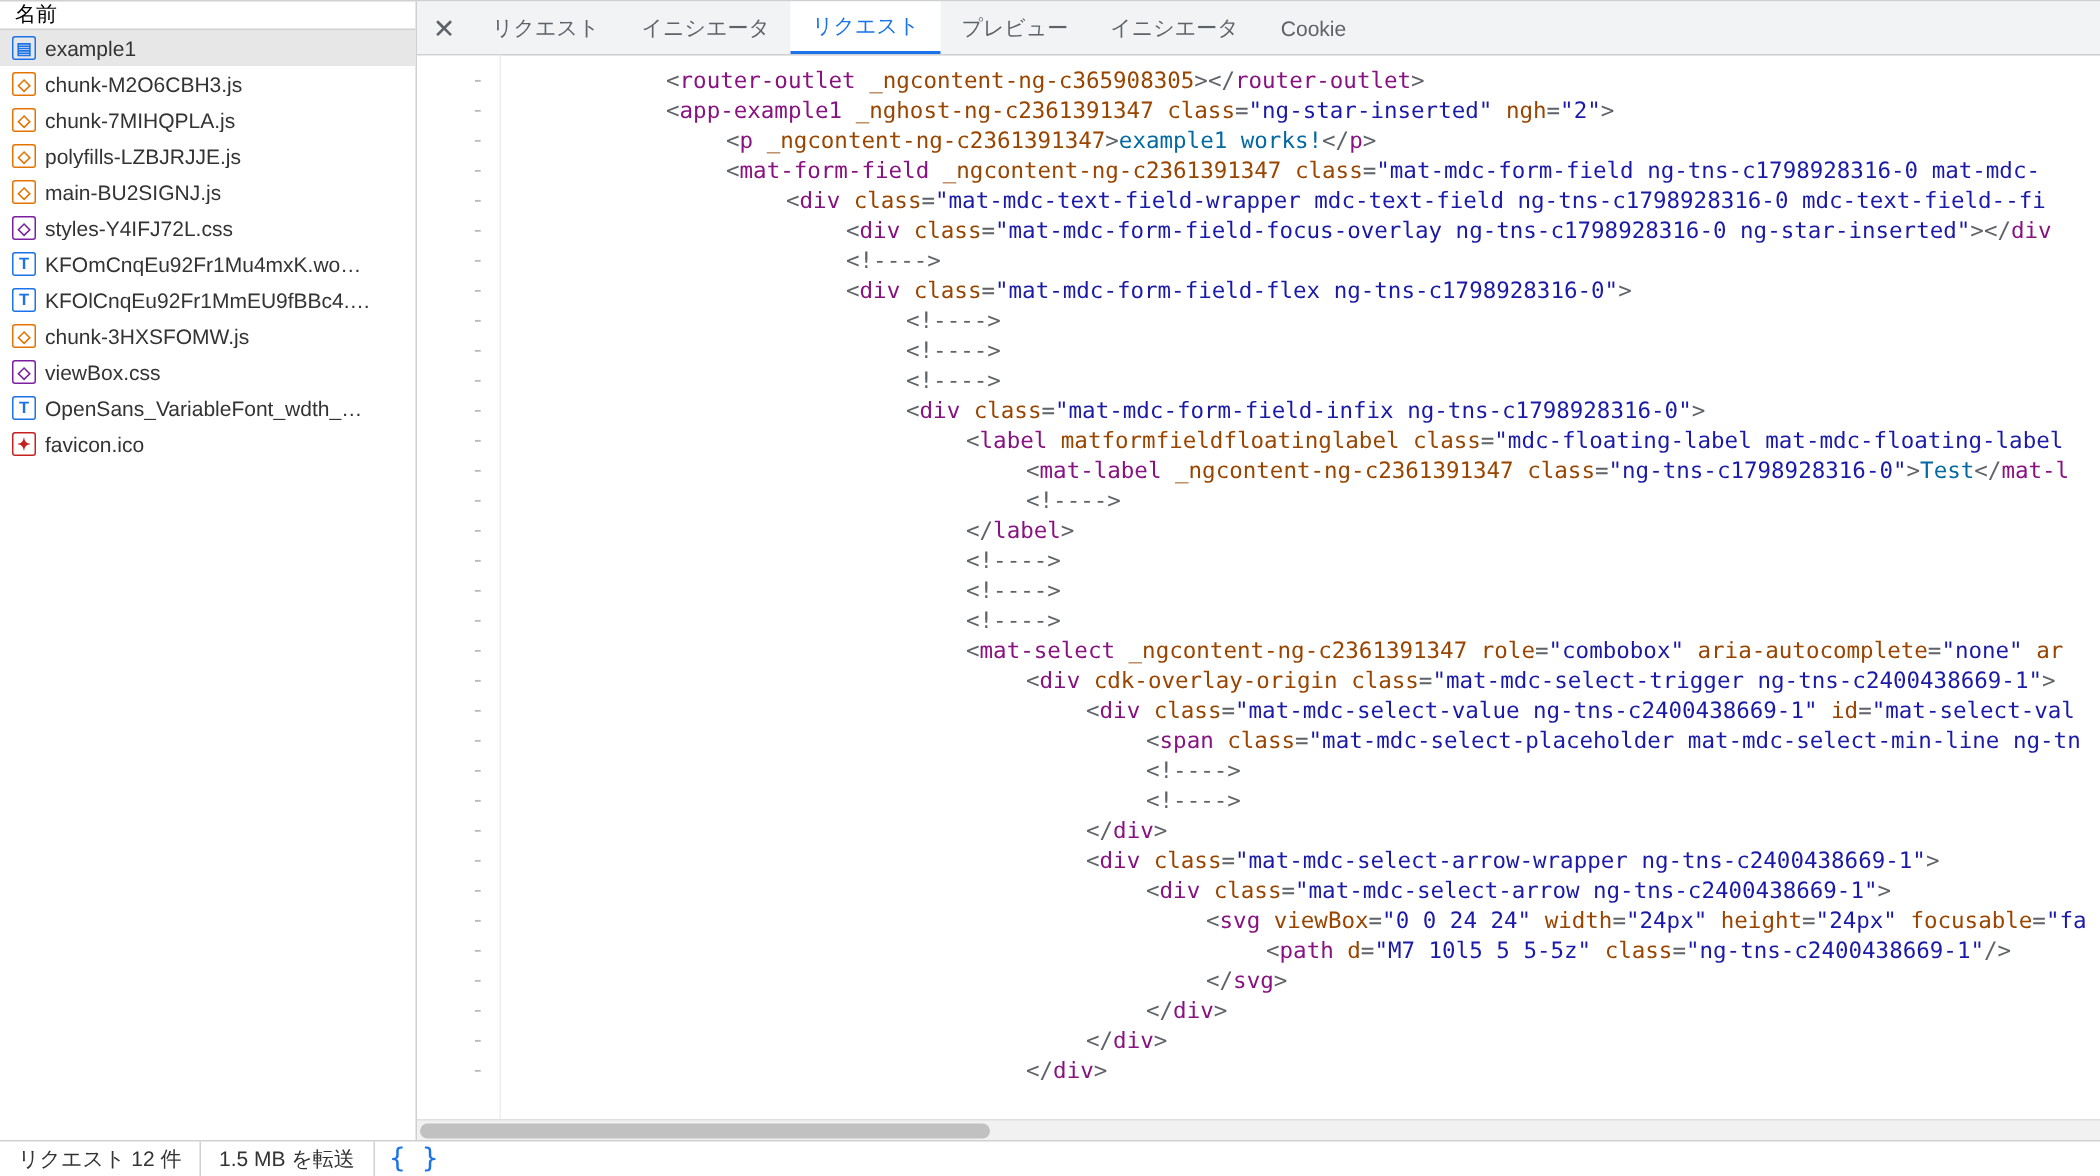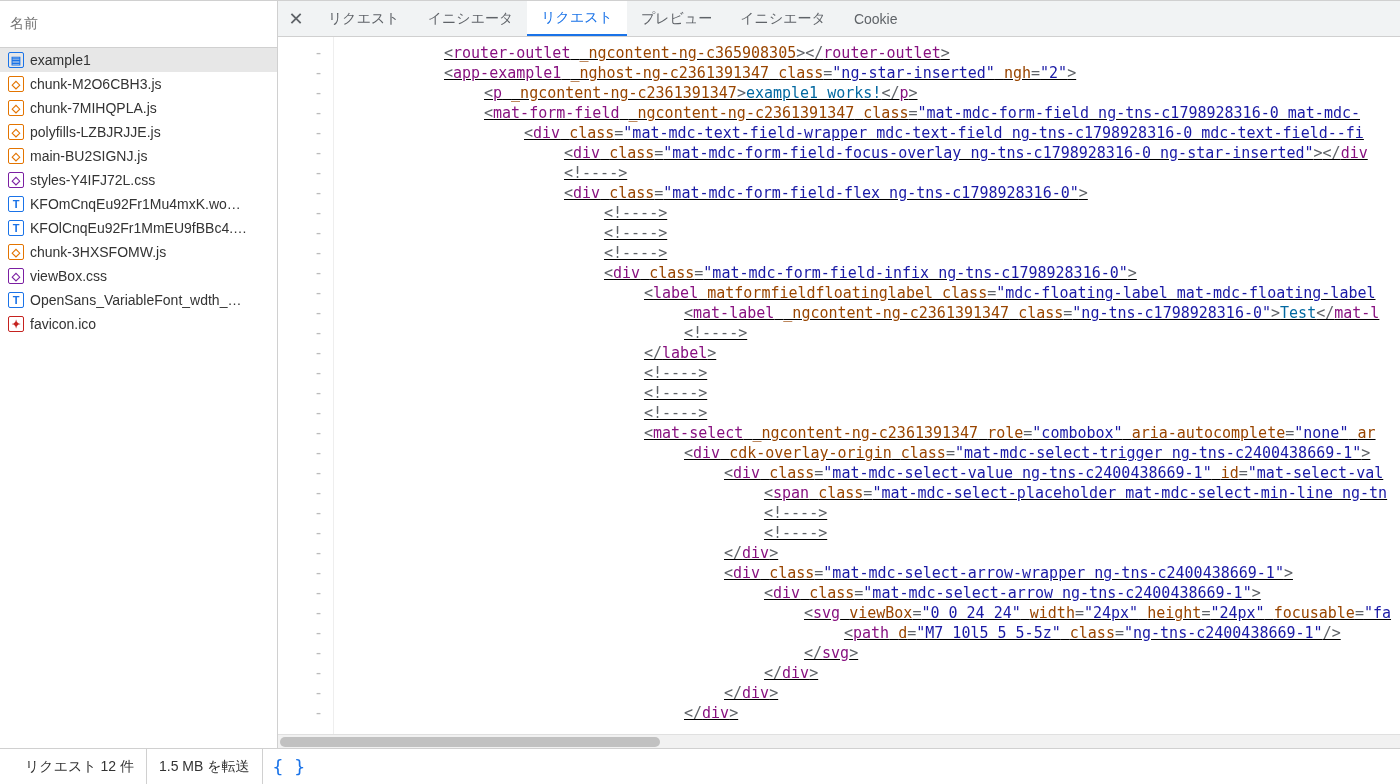--- a/index.html
+++ b/index.html
@@ -20,24 +20,24 @@
   min-height: 0;
 }
 .sidebar {
   width: 278px;
   border-right: 1px solid #d0d0d0;
   display: flex;
   flex-direction: column;
   min-height: 0;
 }
 .sidebar-header {
-  padding: 14px 10px;
+  padding: 0 10px;
   border-bottom: 1px solid #d0d0d0;
   font-size: 14px;
-  color: #737373;
+  color: #000000;
 }
 .file-list {
   overflow-y: auto;
   flex: 1;
 }
 .file-item {
   display: flex;
   align-items: center;
   gap: 6px;
   padding: 4px 8px;
@@ -120,21 +120,20 @@
   text-align: right;
   padding: 6px 10px 6px 0;
   border-right: 1px solid #eee;
   user-select: none;
   overflow: hidden;
 }
 .code-scroll {
   flex: 1;
   overflow: auto;
   min-width: 0;
-  text-decoration: underline;
 }
 .code-content {
   padding: 6px 0 6px 0;
   white-space: pre;
   min-width: 2100px;
 }
 .code-line { height: 20px; }
 .code-content .t  { color: #881280; } 
 .code-content .a  { color: #994500; } 
 .code-content .v  { color: #1a1aa6; } 
@@ -149,27 +148,26 @@
   border-top: 1px solid #e0e0e0;
 }
 .hscrollbar .thumb {
   height: 10px;
   width: 380px;
   background: #c1c1c1;
   border-radius: 5px;
   margin-left: 2px;
 }
 .statusbar {
-  height: 36px;
+  height: 24px;
   border-top: 1px solid #d0d0d0;
   display: flex;
   align-items: center;
   font-size: 14px;
   color: #333;
-  padding-left: 13px;
 }
 .status-seg {
   padding: 0 12px;
   border-right: 1px solid #d0d0d0;
   height: 100%;
   display: flex;
   align-items: center;
 }
 .braces-icon {
   color: #1a73e8;

